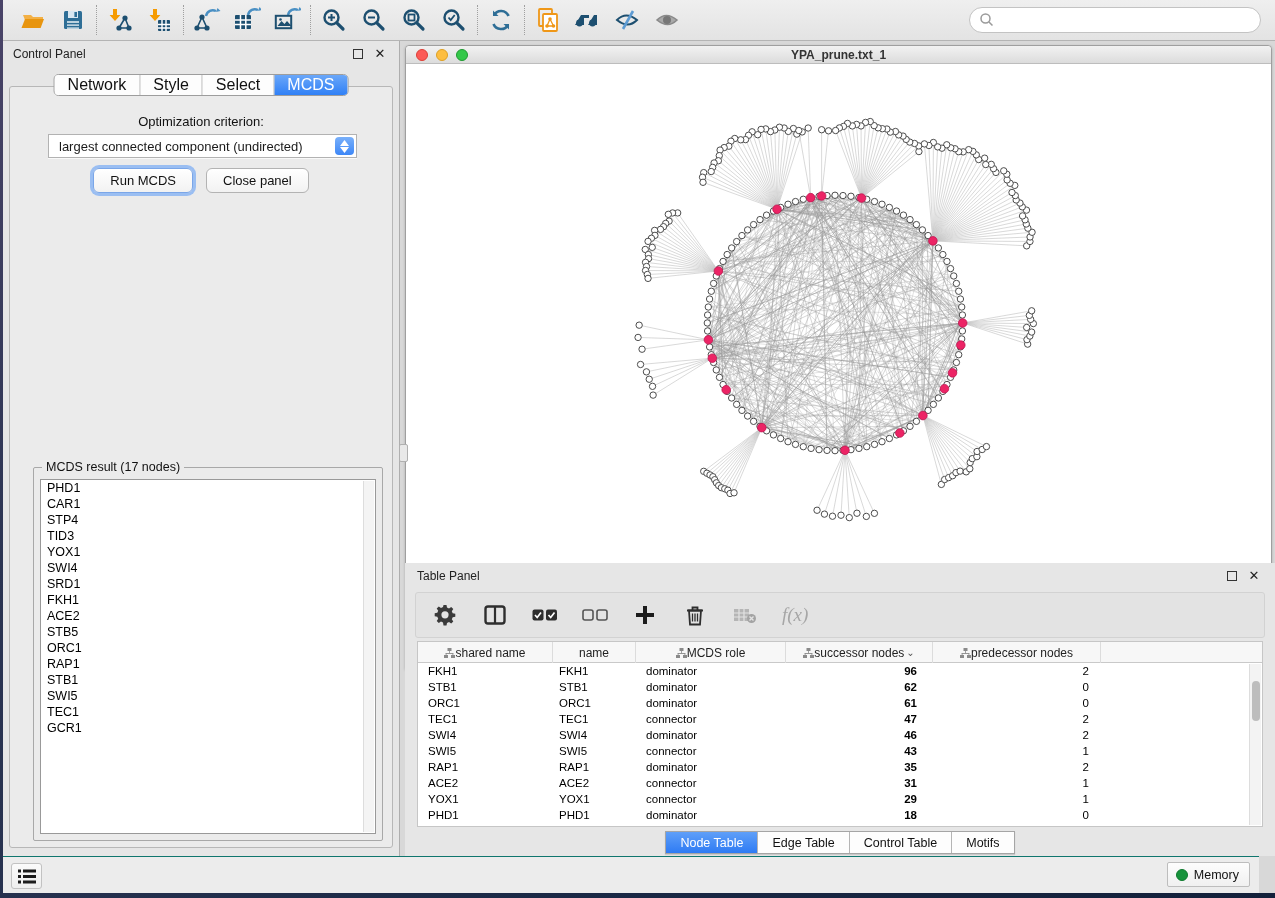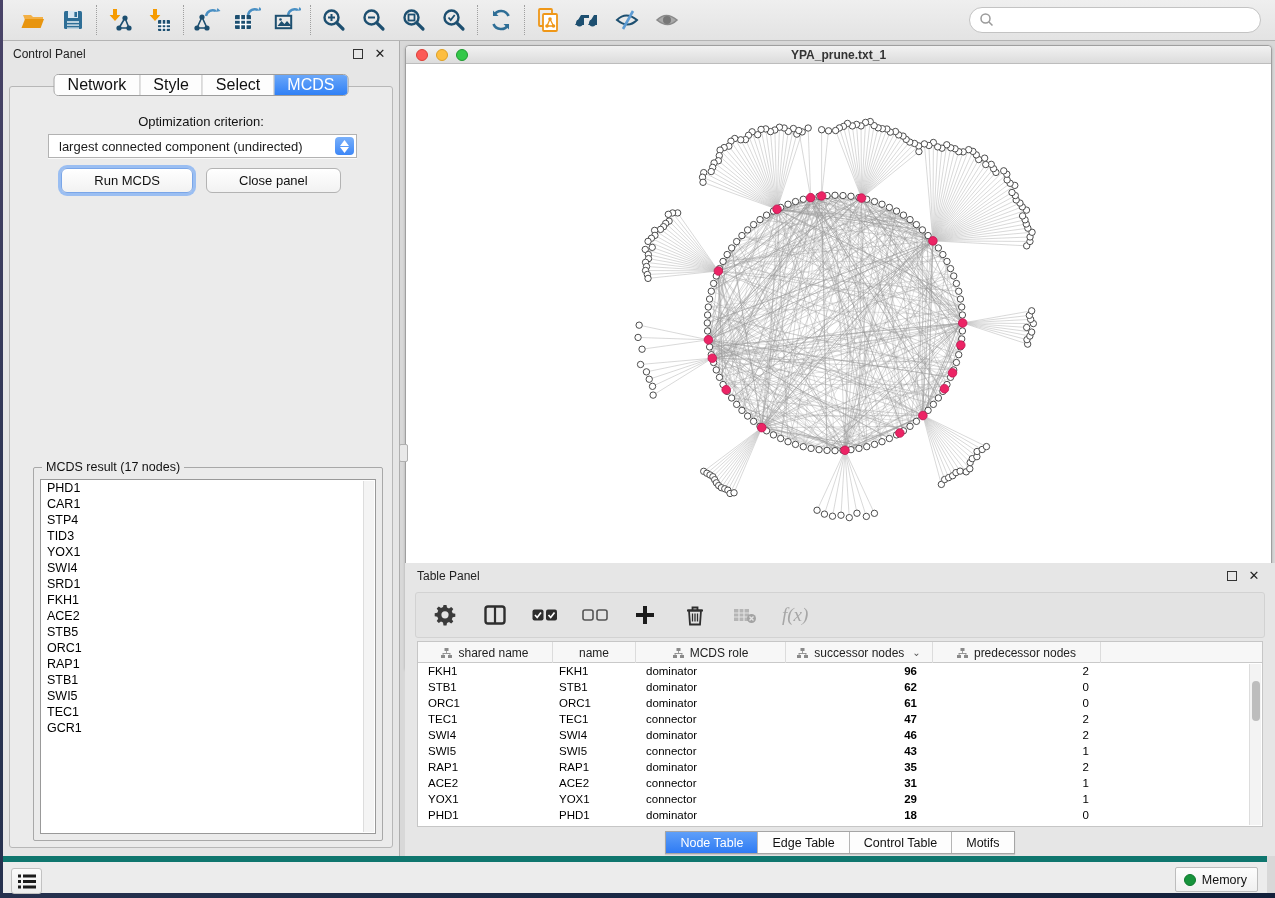--- a/index.html
+++ b/index.html
@@ -65,21 +65,21 @@
     box-shadow:0 1px 0 rgba(255,255,255,.7);
   }
   .dd-stepper {
     position:absolute; right:2px; top:2px; bottom:2px; width:19px; border-radius:4px;
     background:linear-gradient(#79b0fa,#3d87f7);
     display:flex; flex-direction:column; align-items:center; justify-content:center; gap:1px;
   }
   .dd-stepper svg { display:block; }
   .btn-row { position:absolute; top:81px; width:100%; display:flex; justify-content:center; gap:13px; }
   .pbtn {
-    height:25px; padding:0 32px; background:linear-gradient(#ffffff,#f2f2f2);
+    height:25px; padding:0 16px; background:linear-gradient(#ffffff,#f2f2f2);
     border:1px solid #b3b3b3; border-radius:6px; font-size:13px; color:#111;
     display:flex; align-items:center;
   }
   .pbtn.focused { box-shadow:0 0 0 3px rgba(100,160,246,.6); border-color:#7aa6e8; }
 
   .mcds-box {
     position:absolute; left:7px; right:9px; top:380px; bottom:6px;
     border:1px solid #a8a8a8; border-radius:2px;margin-left:16px;
   }
   .mcds-legend {
@@ -133,21 +133,21 @@
   .tp-ic { display:flex; align-items:center; justify-content:center; width:26px; height:26px; }
   .fx-label { font-family:"Liberation Serif","DejaVu Serif",serif; font-style:italic; font-size:19px; color:#a6a6a6; }
 
   .tbl {
     position:absolute; left:12px; right:12px; top:78px; height:186px;
     background:#fff; border:1px solid #c6c6c6; overflow:hidden;
   }
   .tbl-grid { display:grid; grid-template-columns:135px 83px 150px 147px 168px 1fr; }
   .tbl-head { background:#f7f7f7; border-bottom:1px solid #c9c9c9; height:21px; }
   .th {
-    display:flex; align-items:center; justify-content:center; gap:6px;
+    display:flex; align-items:center; justify-content:center; 
     font-size:12px; color:#222; border-right:1px solid #dcdcdc; height:21px;
     position:relative;
   }
   .th:last-child { border-right:none; }
   .sort-chev { font-size:10px; color:#555; margin-left:2px; }
   .tbl-row { height:16px; }
   .td { font-size:11.5px; color:#000; line-height:16px; white-space:nowrap; overflow:hidden; }
   .td.c1 { padding-left:10px; }
   .td.c2 { padding-left:6px; }
   .td.c3 { padding-left:10px; }
@@ -162,22 +162,22 @@
   .tp-tabs {
     position:absolute; top:268px; left:0; right:0; display:flex; justify-content:center;
   }
   .tp-tabgroup { display:flex; height:23px; border:1px solid #a5a5a5; border-radius:0; overflow:hidden; background:#fff; box-shadow:0 1px 1px rgba(0,0,0,.12); }
   .tp-tab { padding:0 14px; font-size:12.5px; display:flex; align-items:center; background:#fdfdfd; color:#111; border-right:1px solid #b5b5b5; }
   .tp-tab:last-child { border-right:none; }
   .tp-tab.selected { background:linear-gradient(#5f9ff8,#2e7bf4); color:#fff; }
 
   
   .statusbar {
-    position:absolute; left:0; right:8px; bottom:0; height:37px;
-    background:#ececec; border-top:6px solid #0f766e;
+    position:absolute; left:0; right:16px; bottom:0; height:37px;
+    background:#ececec; border-top:1px solid #0f766e;
   }
   .list-btn {
     position:absolute; left:8px; top:6px; width:31px; height:26px;
     background:linear-gradient(#fbfbfb,#eee); border:1px solid #c2c2c2; border-radius:3px;
     display:flex; align-items:center; justify-content:center;
   }
   .memory-btn {
     position:absolute; right:9px; top:5px; height:25px; padding:0 10px 0 8px;
     background:linear-gradient(#fdfdfd,#f0f0f0); border:1px solid #bdbdbd; border-radius:2px;
     display:flex; align-items:center; gap:6px; font-size:12.5px; color:#111;

